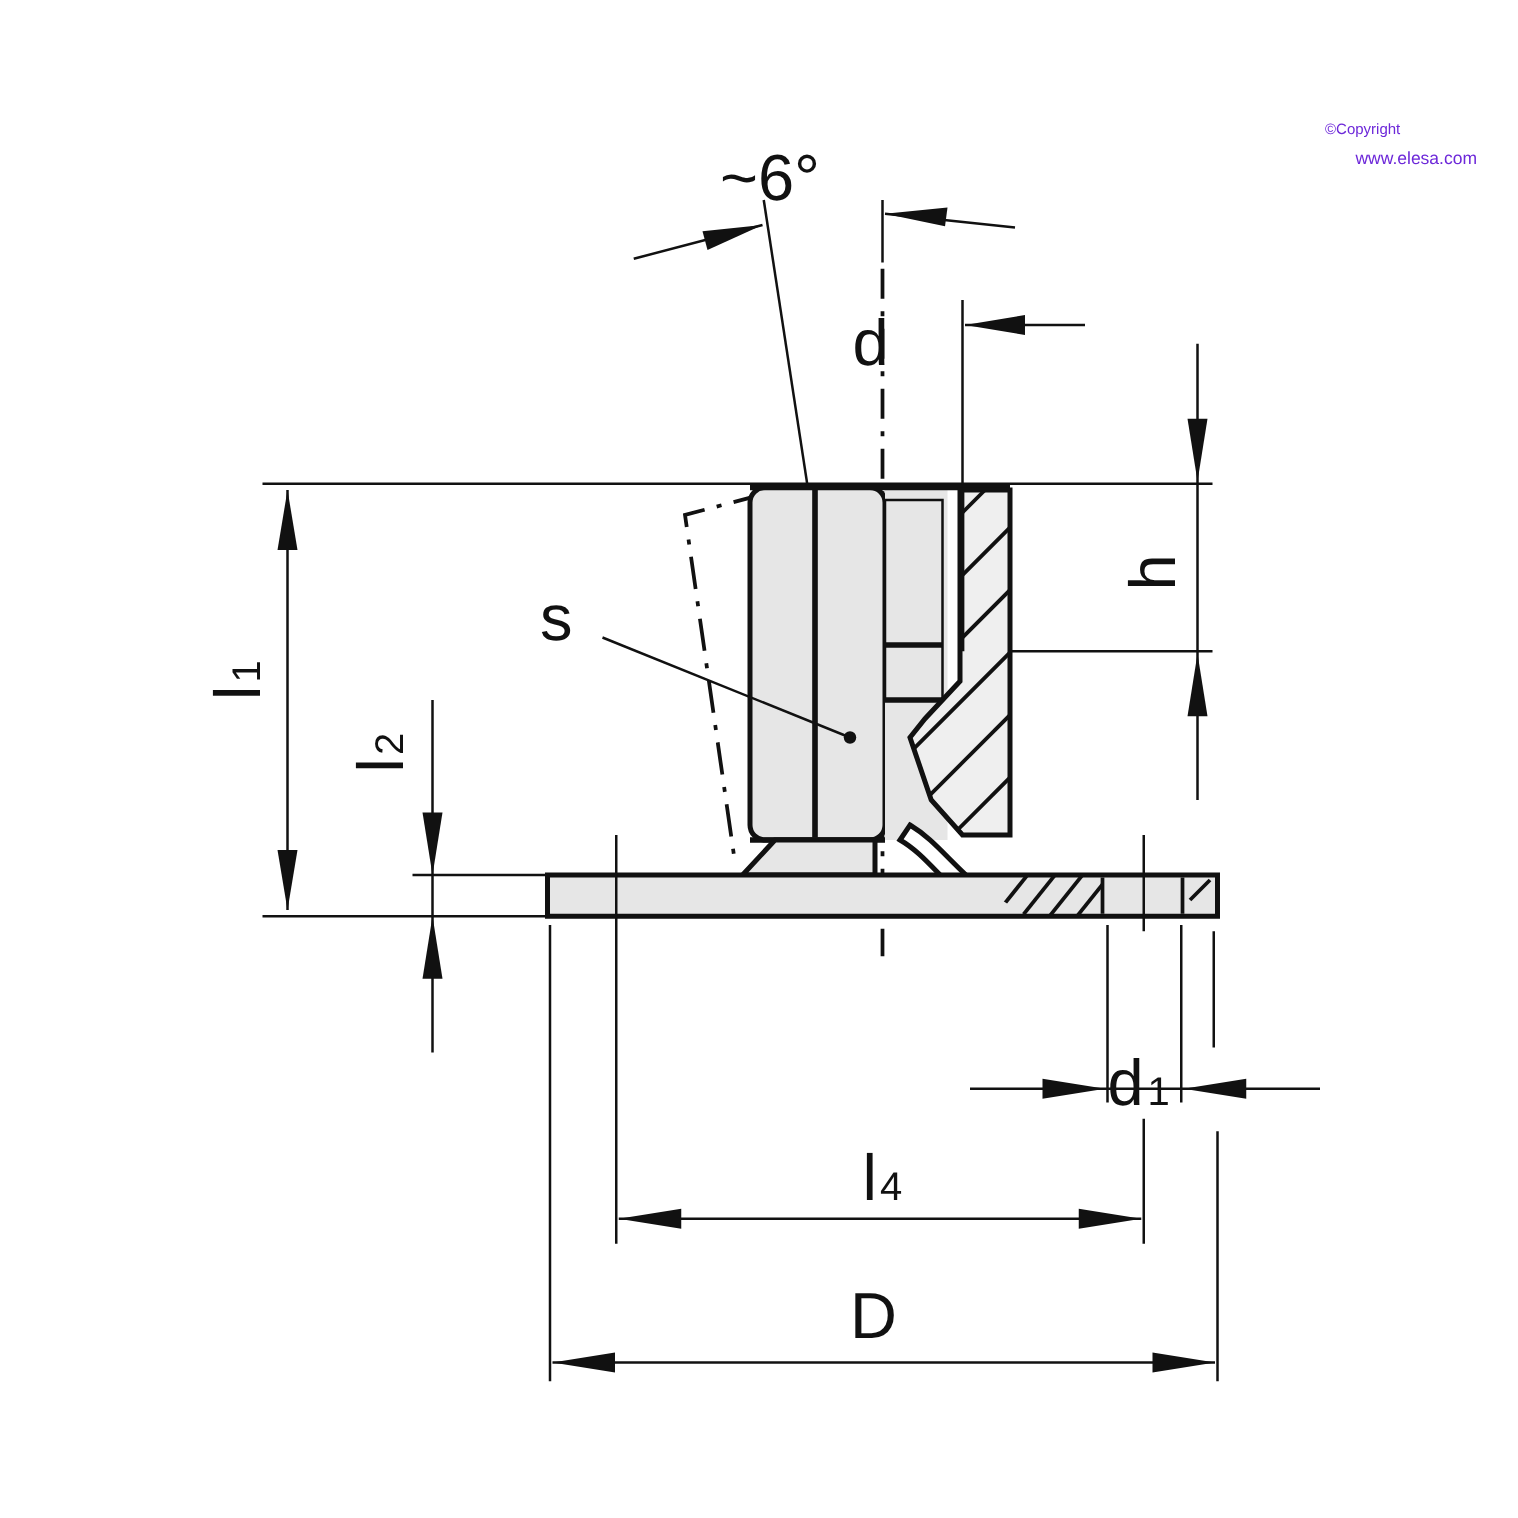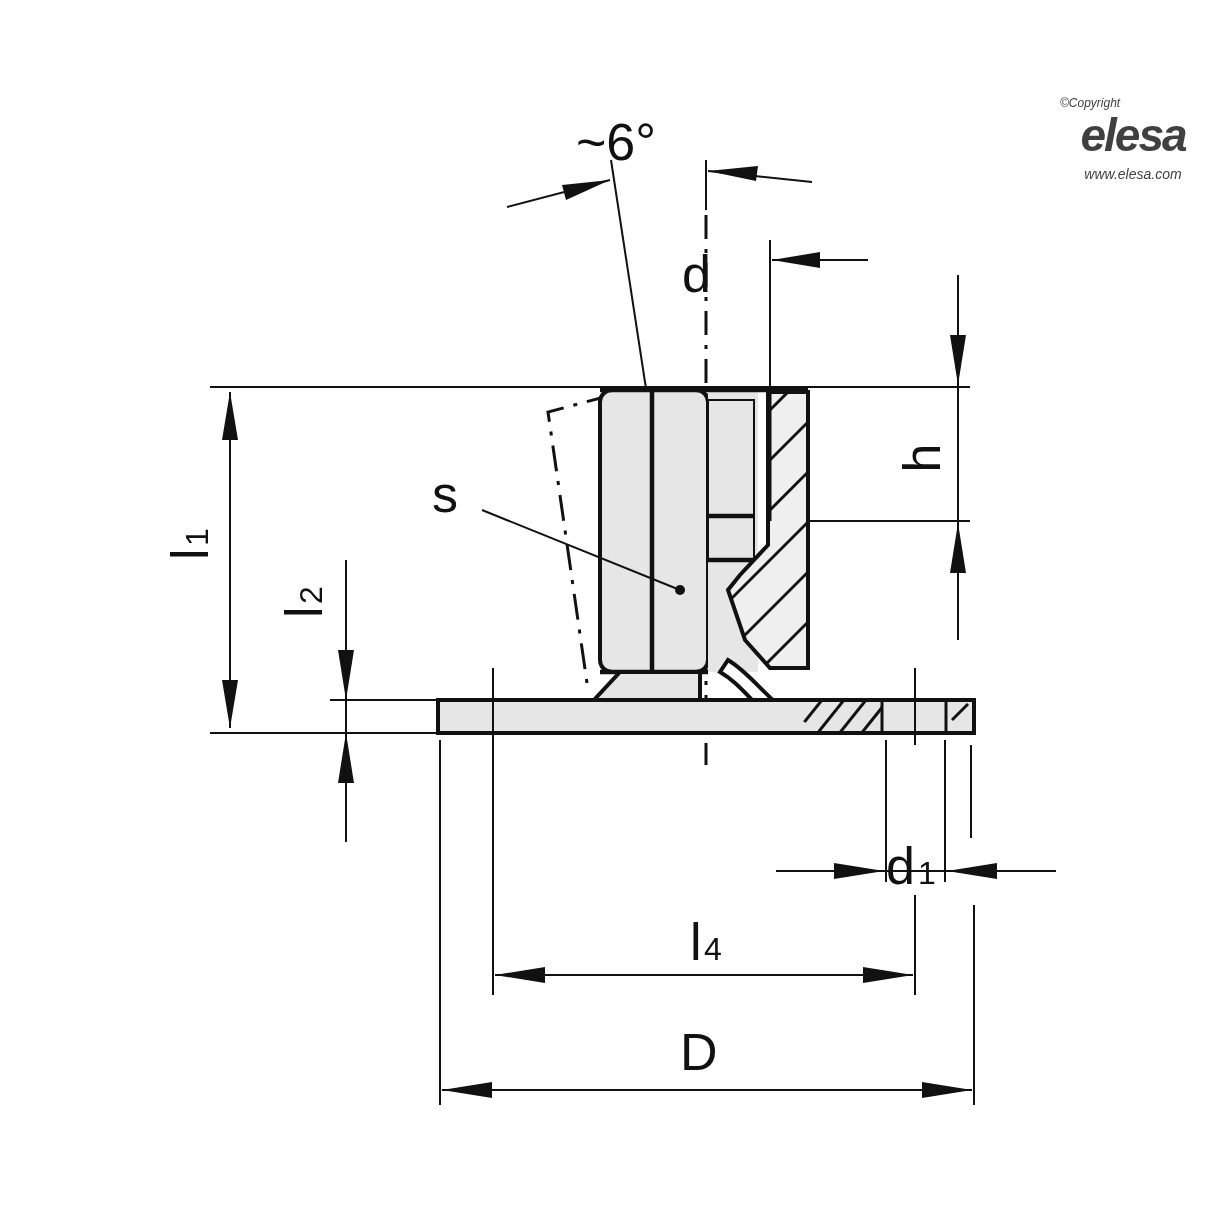--- a/index.html
+++ b/index.html
@@ -8,21 +8,21 @@
     .ln { stroke: #111; stroke-width: 3; fill: none; }
     .thin { stroke: #111; stroke-width: 2; fill: none; }
     .thick { stroke: #111; stroke-width: 4.5; fill: none; }
     .dash { stroke: #111; stroke-width: 3; fill: none; stroke-dasharray: 26 10 4 10; }
     .center { stroke: #111; stroke-width: 3; fill: none; stroke-dasharray: 24 10 4 10; }
     .fillg { fill: #e6e6e6; stroke: #111; stroke-width: 4; }
     .hatch { stroke: #111; stroke-width: 3; }
     .arrow { fill: #111; }
     .lbl { font-family: "Liberation Sans", sans-serif; fill: #111; font-size: 52px; }
     .sub { font-size: 32px; }
-    .wm { position: absolute; left: 1058px; top: 96px; width: 150px; text-align: center; color: #404040; font-style: italic; }
+    .wm { position: absolute; left: 1058px; top: 96px; width: 150px; text-align: center; color: #6d28d9; }
     .wm .c { font-size: 12px; text-align: left; margin-left: 2px; }
     .wm .brand { font-size: 46px; font-weight: bold; letter-spacing: -2px; line-height: 46px; margin-top: 2px; }
     .wm .url { font-size: 14px; margin-top: 8px; }
   </style>
 </head>
 <body>
 
 <svg width="1214" height="1214" viewBox="0 0 1214 1214">
   <defs>
     <clipPath id="hatchClip">
@@ -167,15 +167,14 @@
     <text class="lbl sub" x="14" y="0">1</text>
   </g>
   <g transform="translate(322,618) rotate(-90)">
     <text class="lbl" x="0" y="0">l</text>
     <text class="lbl sub" x="14" y="0">2</text>
   </g>
 </svg>
 
 <div class="wm">
   <div class="c">©Copyright</div>
-  <div class="brand">elesa</div>
   <div class="url">www.elesa.com</div>
 </div>
 
 </body></html>

